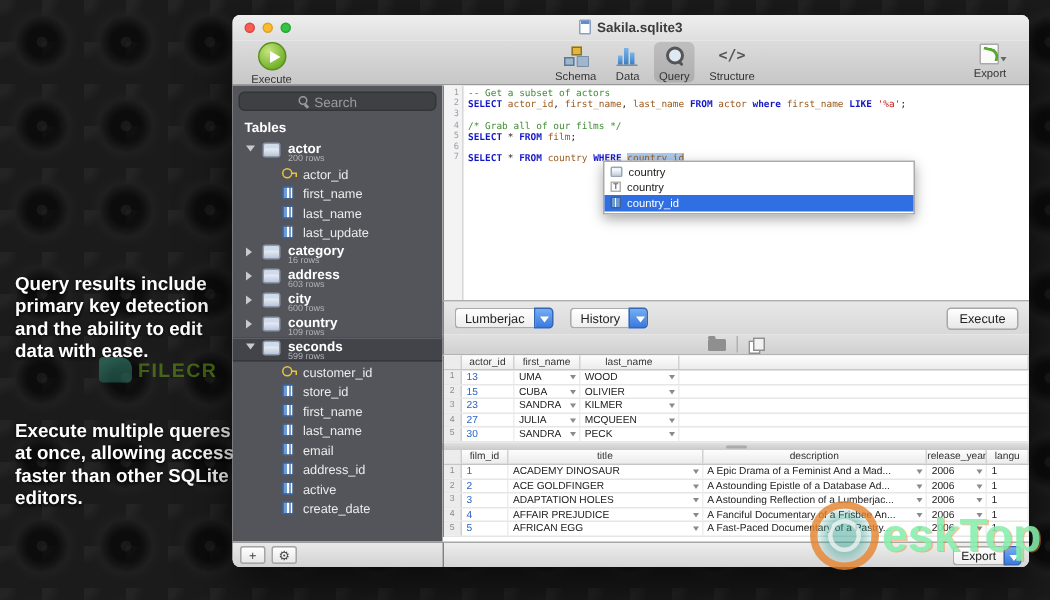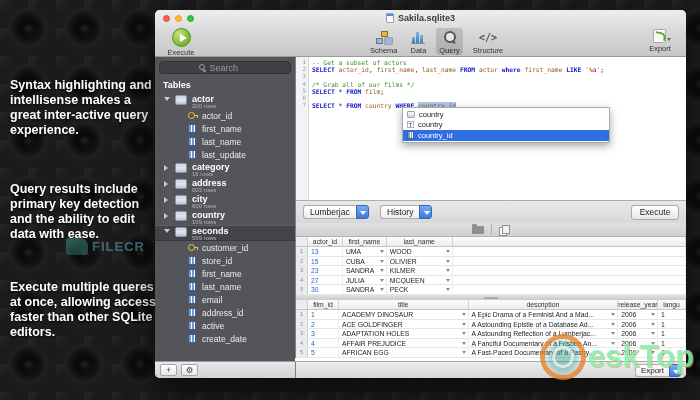--- a/index.html
+++ b/index.html
@@ -17,21 +17,21 @@
   .stage{ position:absolute; inset:0; }
 
   
   .marketing{ position:absolute; left:10px; width:152px; color:#fff; font-weight:bold;
     font-size:12.5px; line-height:15px; text-shadow:0 1px 2px rgba(0,0,0,0.85); }
   #mk1{ top:78px; } #mk2{ top:182px; } #mk3{ top:280px; }
 
   
   .filecr{ position:absolute; left:66px; top:238px; opacity:0.42; z-index:40; display:flex; align-items:center; gap:4px; }
   .filecr .fc-logo{ width:22px; height:17px; background:linear-gradient(#49b89d,#2c8a74); border-radius:3px 8px 3px 3px; }
-  .filecr .fc-text{ font-size:13px; font-weight:bold; color:#7dd3fc; letter-spacing:1px; }
+  .filecr .fc-text{ font-size:13px; font-weight:bold; color:#84cc16; letter-spacing:1px; }
   .desktop-wm{ position:absolute; left:540px; top:334px; z-index:50; opacity:0.88; display:flex; align-items:center; }
   .desktop-wm .dt-ring{ width:46px; height:46px; border-radius:50%; border:5px solid rgba(232,130,43,0.9);
     background:radial-gradient(circle, rgba(47,158,142,0.55) 40%, rgba(47,158,142,0.15) 70%); position:relative; }
   .desktop-wm .dt-ring::after{ content:""; position:absolute; inset:7px; border-radius:50%; border:3px solid rgba(240,244,240,0.8); }
   .desktop-wm .dt-text{ font-size:31px; font-weight:bold; color:#86efac; letter-spacing:0px; margin-left:2px;
     text-shadow:1px 1px 0 rgba(232,130,43,0.55); }
 
   
   .window{ position:absolute; left:155px; top:10px; width:531px; height:368px; border-radius:5px;
     overflow:hidden; box-shadow:0 12px 34px rgba(0,0,0,0.65); background:#fff; z-index:10; }
@@ -200,21 +200,20 @@
   .export-combo .combo-arrow{ width:12px; background:linear-gradient(#74aef2,#3c79dd); border:1px solid #3567b8;
     border-radius:0 3px 3px 0; position:relative; }
   .export-combo .combo-arrow::after{ content:""; position:absolute; left:3px; top:4.5px;
     border-top:4px solid #fff; border-left:3px solid transparent; border-right:3px solid transparent; }
 </style>
 </head>
 <body>
 
 <div class="stage">
 
-  <p class="marketing" id="mk1">Syntax highlighting and intellisense makes a great inter-active query experience.</p>
   <p class="marketing" id="mk3">Execute multiple queres at once, allowing access faster than other SQLite editors.</p>
   <p class="marketing" id="mk2">Query results include primary key detection and the ability to edit data with ease.</p>
 
   <div class="filecr">
     <span class="fc-logo"></span>
     <span class="fc-text">FILECR</span>
   </div>
 
   <div class="window">
 

